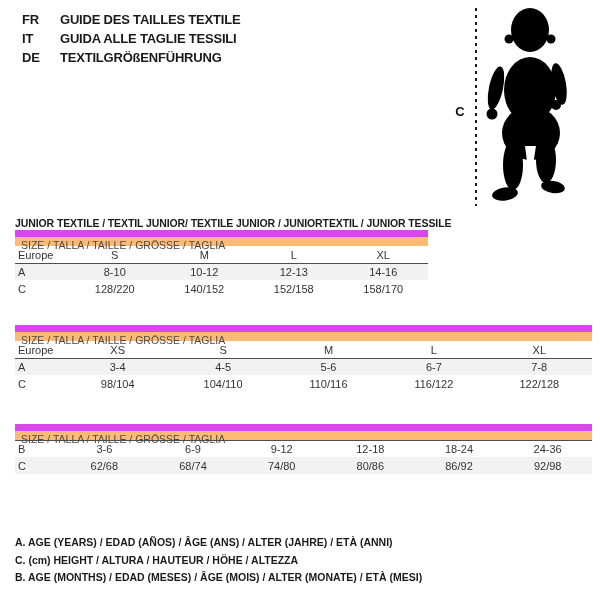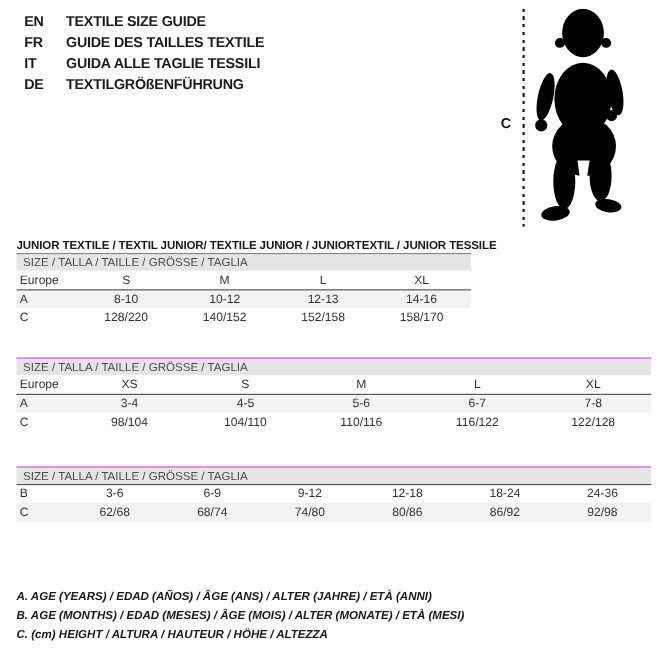--- a/index.html
+++ b/index.html
@@ -27,40 +27,36 @@
   #table-1{top:216px;width:413px;}
   #table-2{top:325px;width:577px;}
   #table-3{top:424px;width:577px;}
   .t-title{font-size:10.5px;font-weight:bold;color:#1a1a1a;letter-spacing:-0.1px;}
   .t-title div{line-height:14px;white-space:nowrap;}
   .t-title .sub{font-size:7.5px;vertical-align:sub;}
   #table-1 .t-title{}
   #table-2 .t-title{margin-bottom:12px;}
   #table-3 .t-title{margin-bottom:10px;}
   .t-bar{
-    height:16px;line-height:16px;background:#e5e5e5;border-top:1px solid #d946ef;
+    height:16px;line-height:16px;background:#fdba74;border-top:7px solid #d946ef;
     color:#4a4a4a;font-size:10.5px;padding-left:6px;box-sizing:border-box;
   }
   .t-row{display:grid;height:17px;align-items:center;font-size:11px;color:#333333;}
   .t-row .lbl{text-align:left;padding-left:3px;}
   .t-row .val{text-align:center;}
   .t-row.shaded{background:#f2f2f2;}
   .t-row.line-top{border-top:1px solid #4d4d4d;box-sizing:border-box;}
   
-  .legend{position:absolute;left:15px;top:534px;font-style:italic;}
+  .legend{position:absolute;left:15px;top:534px;}
   .legend-line{font-size:10.5px;font-weight:bold;line-height:17.5px;color:#1a1a1a;white-space:nowrap;}
 </style>
 </head>
 <body>
 
 <div class="lang-block">
-    <div class="lang-line">
-      <span class="code">EN</span>
-      <span class="lbl">TEXTILE SIZE GUIDE</span>
-    </div>
     <div class="lang-line">
       <span class="code">FR</span>
       <span class="lbl">GUIDE DES TAILLES TEXTILE</span>
     </div>
     <div class="lang-line">
       <span class="code">IT</span>
       <span class="lbl">GUIDA ALLE TAGLIE TESSILI</span>
     </div>
     <div class="lang-line">
       <span class="code">DE</span>
@@ -168,15 +164,15 @@
         <span class="val">74/80</span>
         <span class="val">80/86</span>
         <span class="val">86/92</span>
         <span class="val">92/98</span>
       </div>
     </div>
 </section>
 
 <div class="legend">
     <div class="legend-line">A. AGE (YEARS) / EDAD (AÑOS) / ÂGE (ANS) / ALTER (JAHRE) / ETÀ (ANNI)</div>
+    <div class="legend-line">C. (cm) HEIGHT / ALTURA / HAUTEUR / HÖHE / ALTEZZA</div>
     <div class="legend-line">B. AGE (MONTHS) / EDAD (MESES) / ÂGE (MOIS) / ALTER (MONATE) / ETÀ (MESI)</div>
-    <div class="legend-line">C. (cm) HEIGHT / ALTURA / HAUTEUR / HÖHE / ALTEZZA</div>
   </div>
 
 </body></html>

